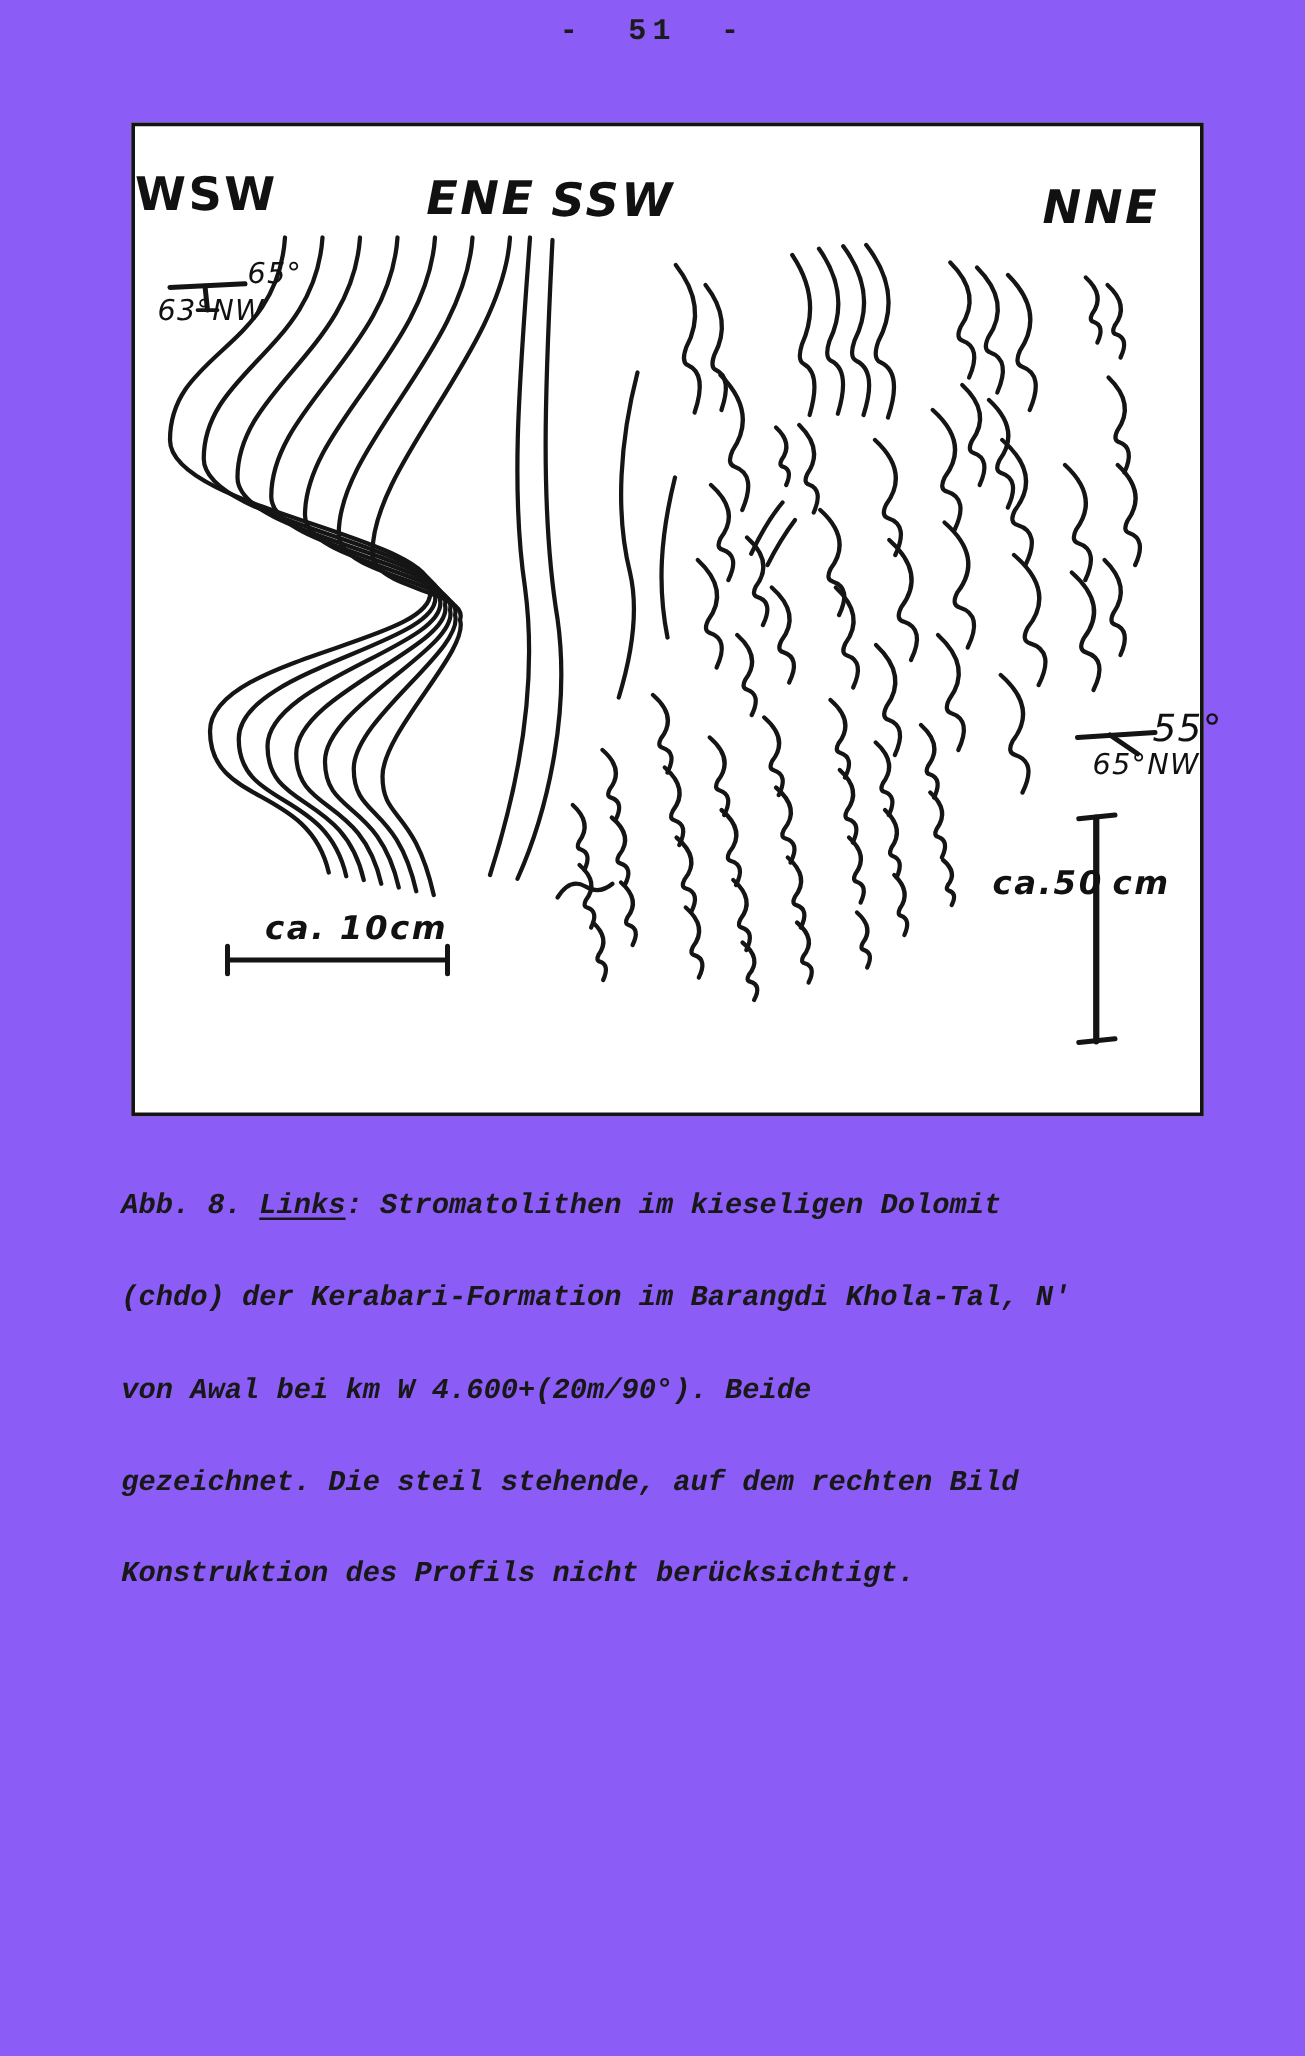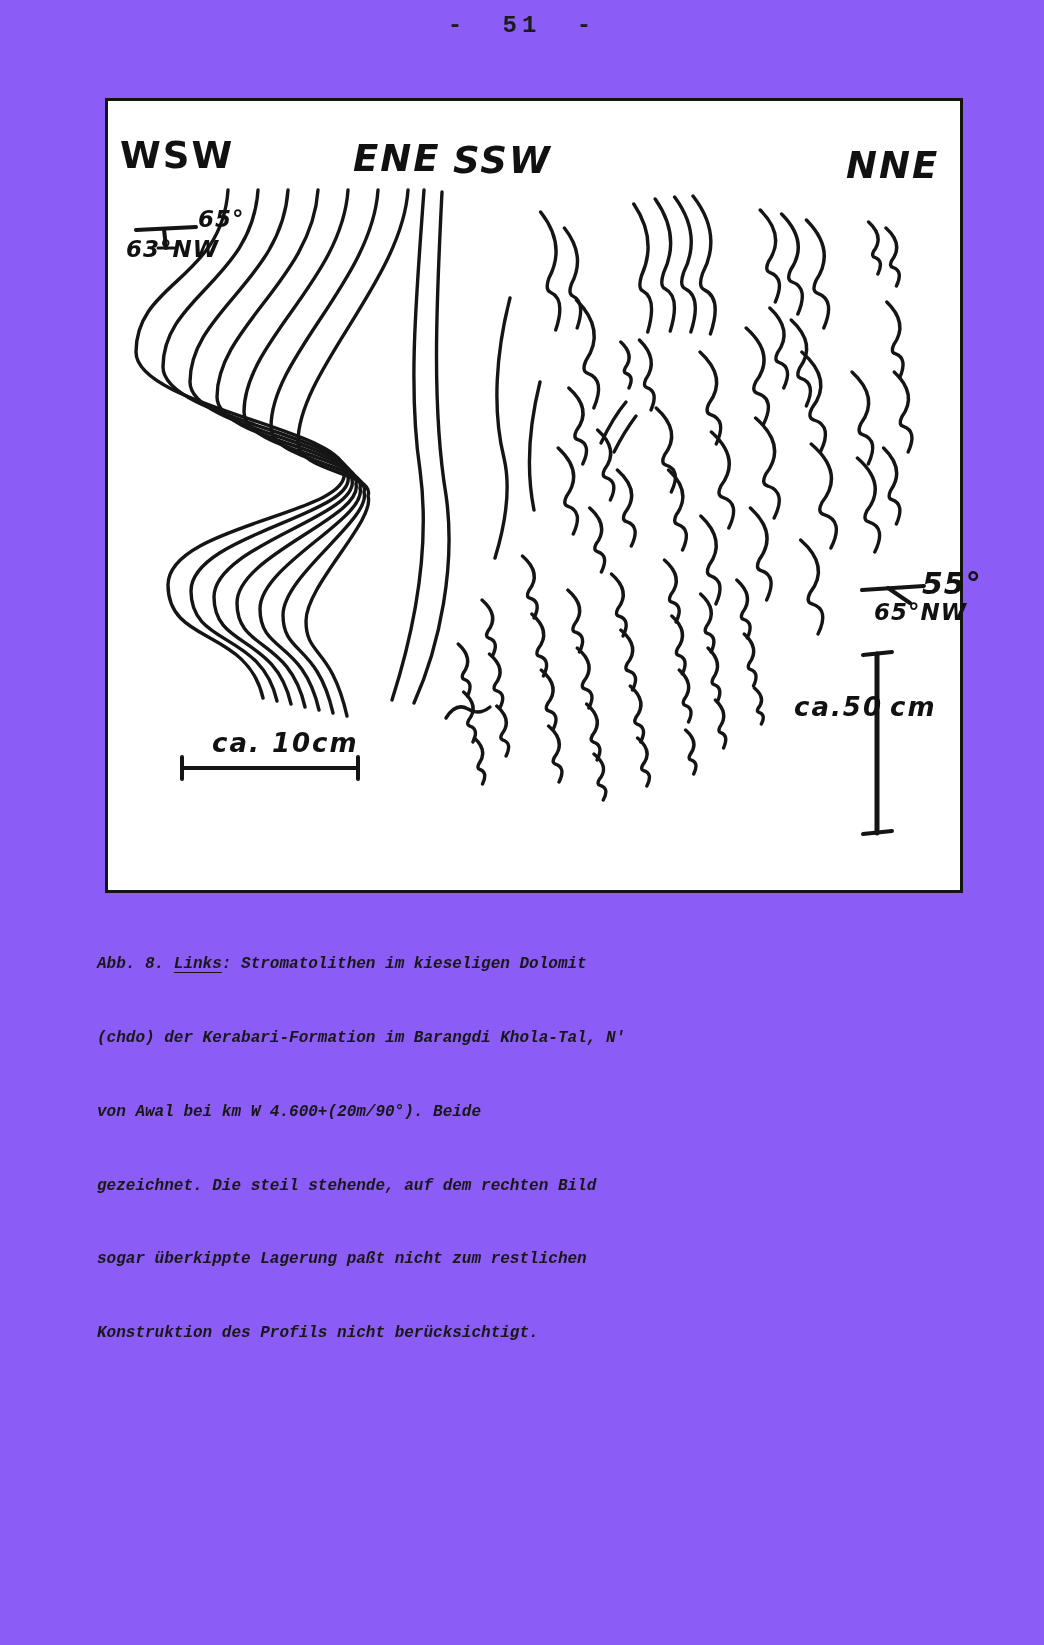--- a/index.html
+++ b/index.html
@@ -15,28 +15,28 @@
   }
   .figbox{
     position:absolute;left:105px;top:98px;width:858px;height:795px;
     border:3px solid #141414;box-sizing:border-box;background:#fff;
   }
   svg.draw{position:absolute;left:0;top:0;}
   .lbl{
     position:absolute;font-family:"DejaVu Sans","Liberation Sans",sans-serif;
     font-weight:700;color:#111;white-space:nowrap;
   }
-  .compass{font-size:37px;letter-spacing:2px;padding-left:12px;}
+  .compass{font-size:37px;letter-spacing:2px;}
   .ital{font-style:italic;}
-  .anno{font-size:23px;font-style:italic;font-weight:700;letter-spacing:1px;}
+  .anno{font-size:23px;font-style:italic;font-weight:400;letter-spacing:1px;}
   .scalelbl{font-size:26px;font-style:italic;font-weight:700;letter-spacing:2px;}
   .caption{
     position:absolute;left:97px;top:903px;width:880px;
     font-family:"Liberation Mono",monospace;font-style:italic;font-weight:700;
-    font-size:16px;line-height:24.6px;color:#181818;white-space:pre;
+    font-size:23px;line-height:24.6px;color:#181818;white-space:pre;
   }
   .caption .u{text-decoration:underline;text-underline-offset:4px;}
 </style>
 </head>
 <body>
 
 <div class="page">
 
   <div class="pageno">- 51 -</div>
 
@@ -154,17 +154,16 @@
 
   <div class="lbl scalelbl" style="left:212px;top:728px;">ca. 10cm</div>
   <div class="lbl scalelbl" style="left:794px;top:692px;">ca.50</div>
   <div class="lbl scalelbl" style="left:890px;top:692px;">cm</div>
 
   <div class="caption">
     <div><span>Abb. 8. </span><span class="u">Links</span><span>: Stromatolithen im kieseligen Dolomit</span></div>
     <div>(chdo) der Kerabari-Formation im Barangdi Khola-Tal, N'</div>
     <div>von Awal bei km W 4.600+(20m/90°). Beide</div>
     <div>gezeichnet. Die steil stehende, auf dem rechten Bild</div>
-    <div>sogar überkippte Lagerung paßt nicht zum restlichen</div>
     <div>Konstruktion des Profils nicht berücksichtigt.</div>
   </div>
 
 </div>
 
 </body></html>

